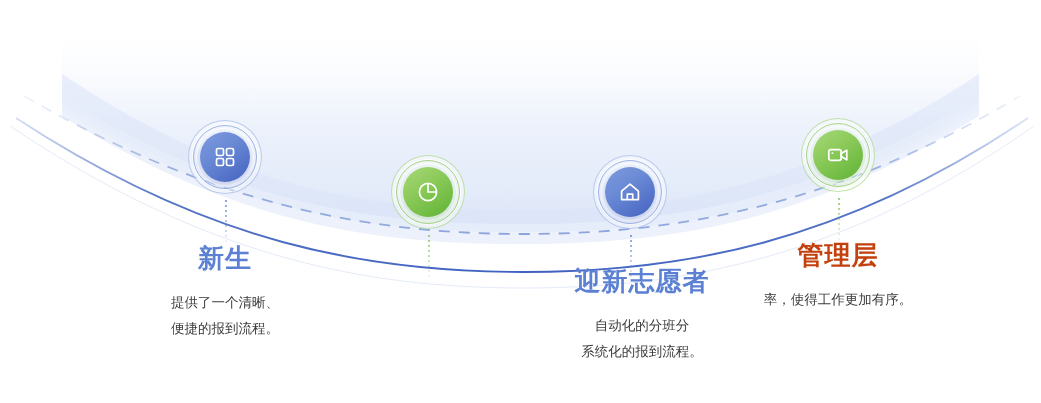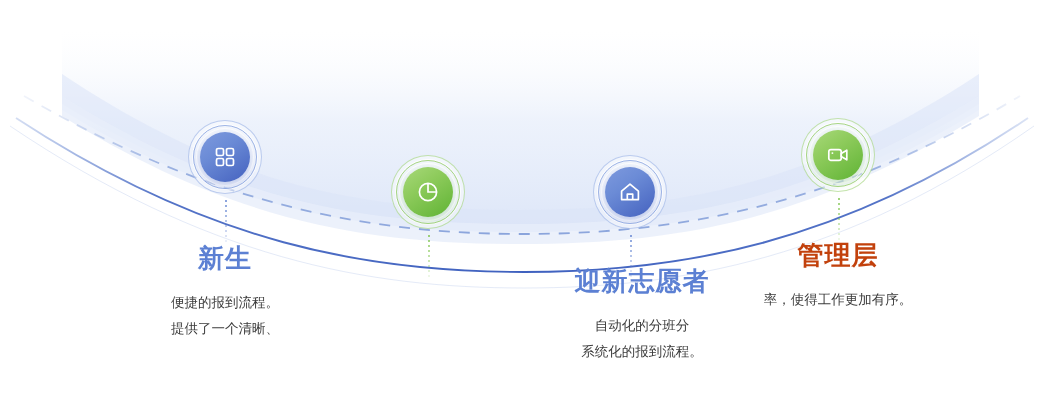--- a/index.html
+++ b/index.html
@@ -198,22 +198,22 @@
       <i style="background:#5d7fd0;opacity:.72"></i>
     <i style="background:#5d7fd0;opacity:.62"></i>
       <i style="background:#5d7fd0;opacity:.52"></i>
     <i style="background:#5d7fd0;opacity:.42"></i>
       <i style="background:#5d7fd0;opacity:.30"></i>
     <i style="background:#5d7fd0;opacity:.18"></i>
   </div>
   <div class="caption" style="left:120px; top:243px; width:210px;">
     <div class="caption-title blue">新生</div>
     <div class="caption-body">
+      <div>提供了一个清晰、</div>
       <div>便捷的报到流程。</div>
-      <div>提供了一个清晰、</div>
     </div>
   </div>
 
   <div class="node" style="left:428px; top:192px;">
     <div class="ring r3-green"></div>
     <div class="ring r2"></div>
     <div class="ring r4-green"></div>
     <div class="ring r1"></div>
     <div class="node-disc green">
       <span class="node-icon">

